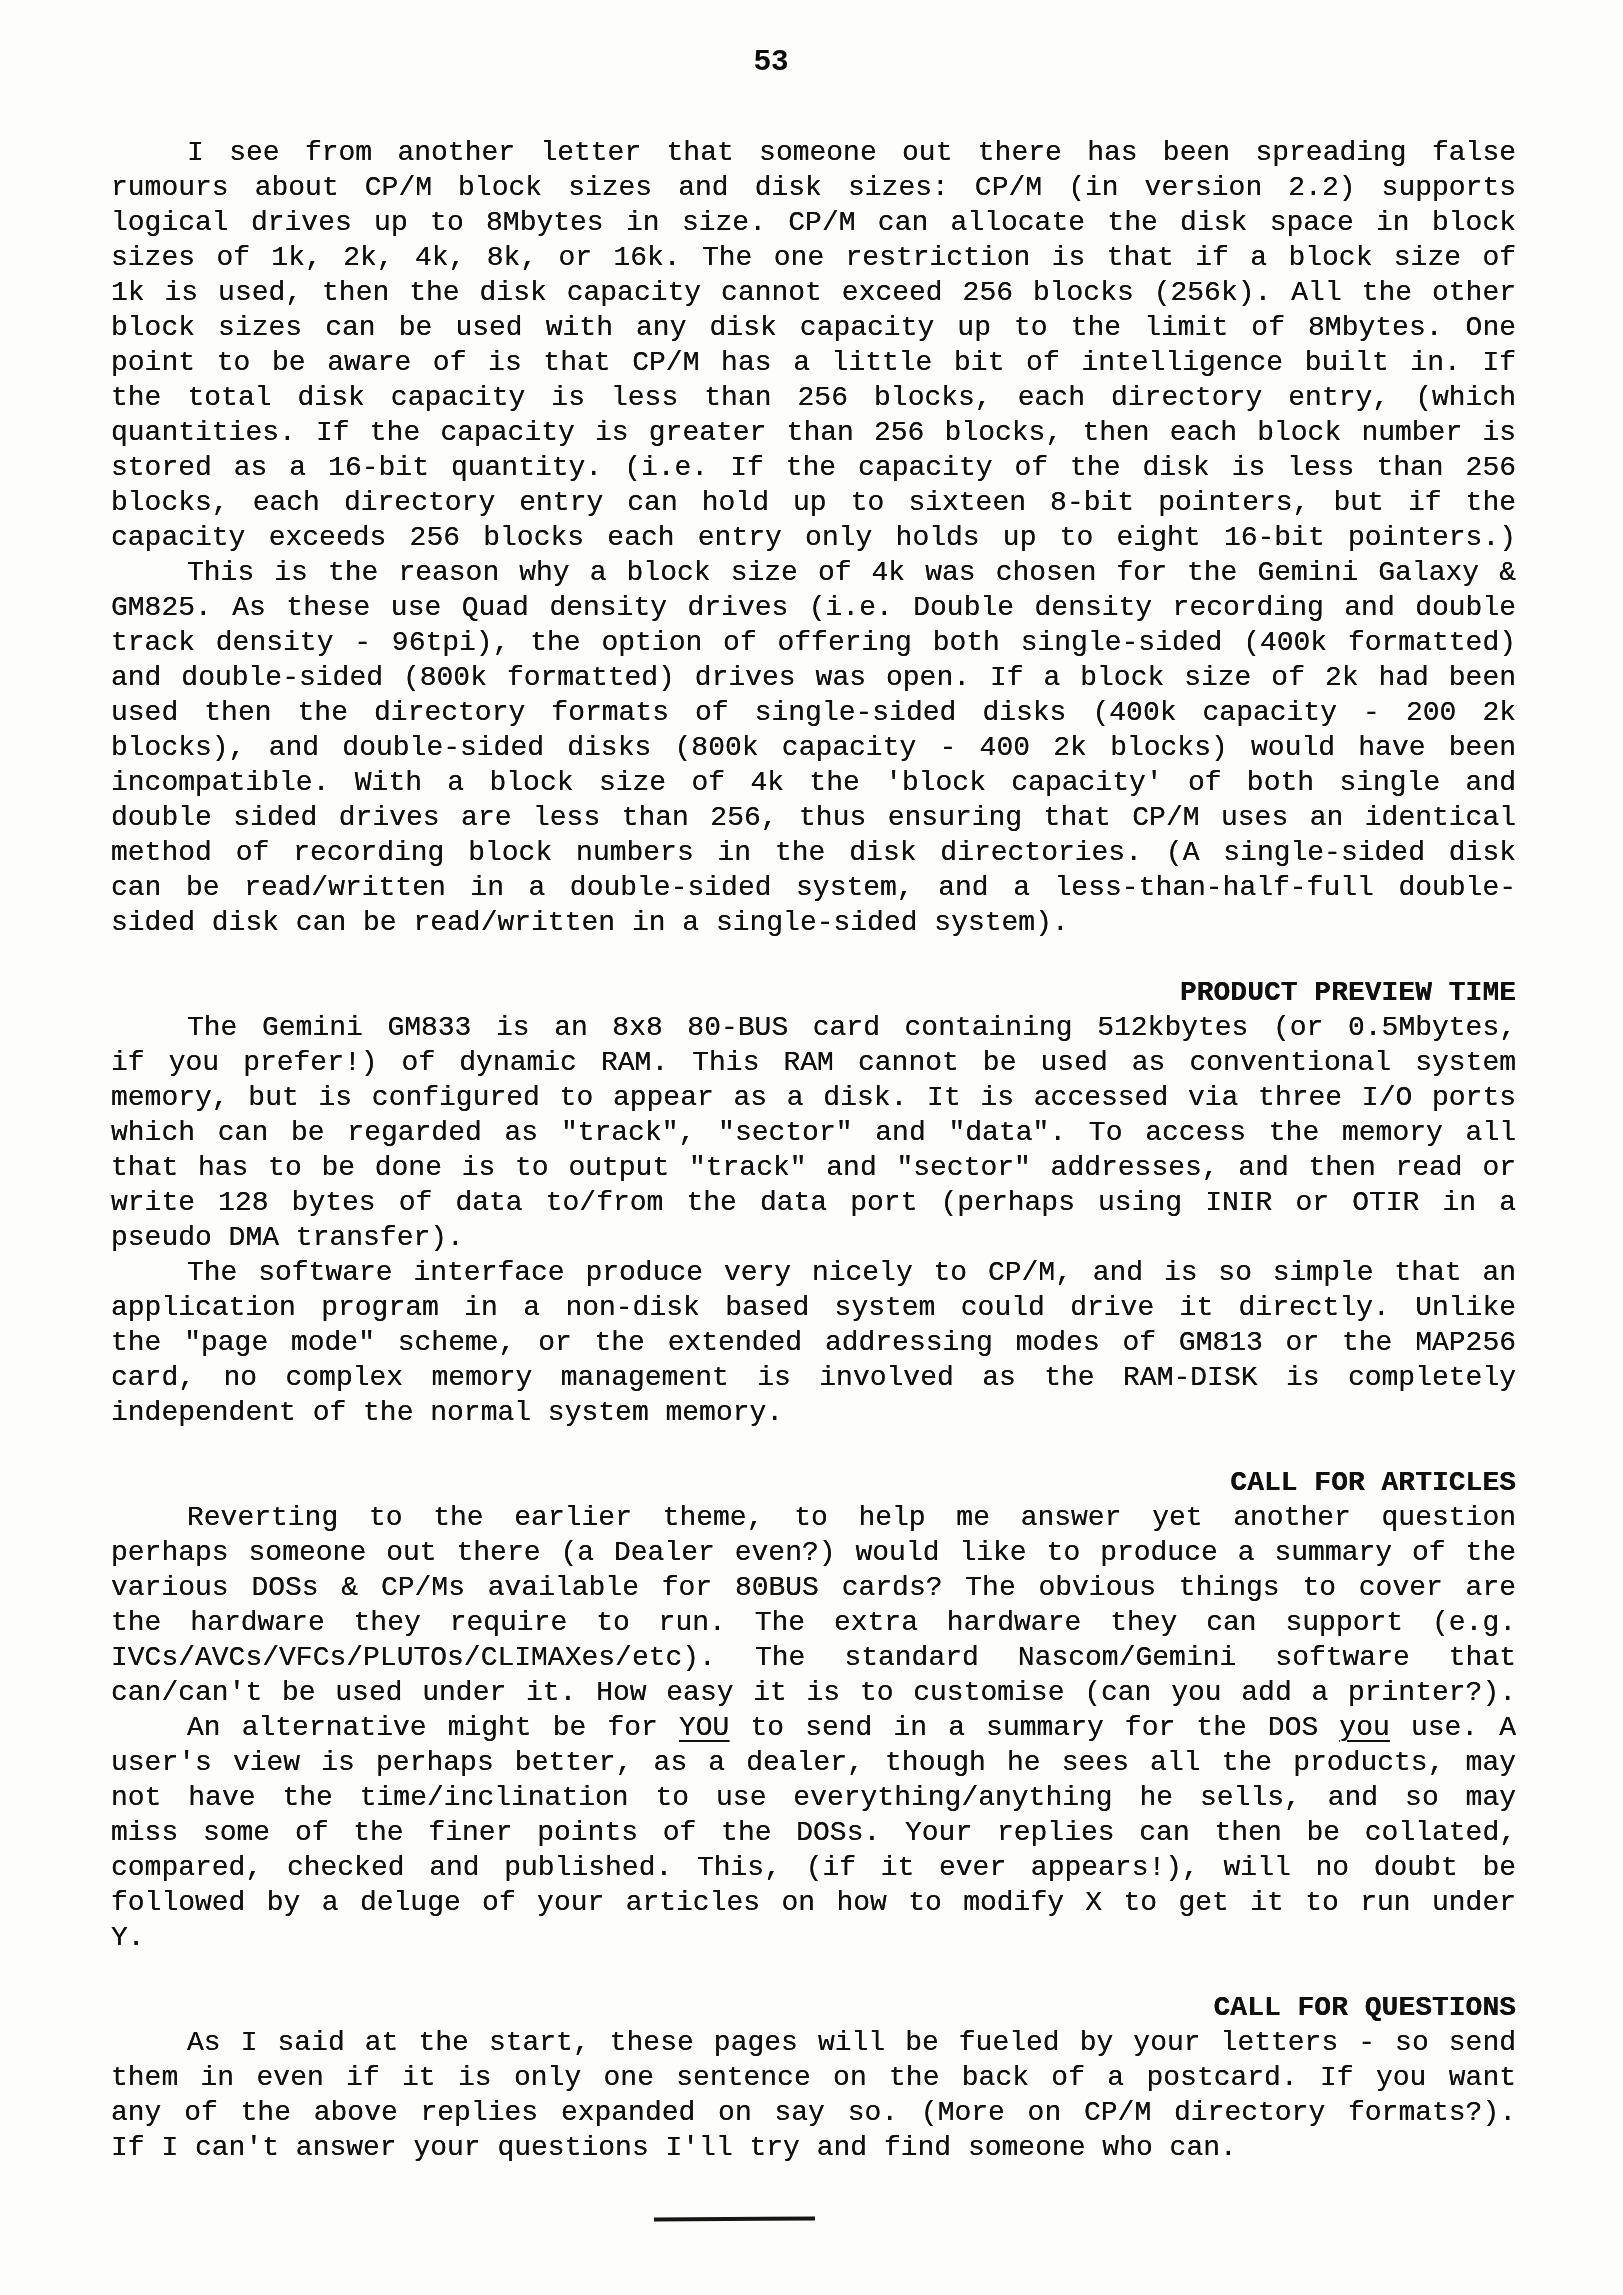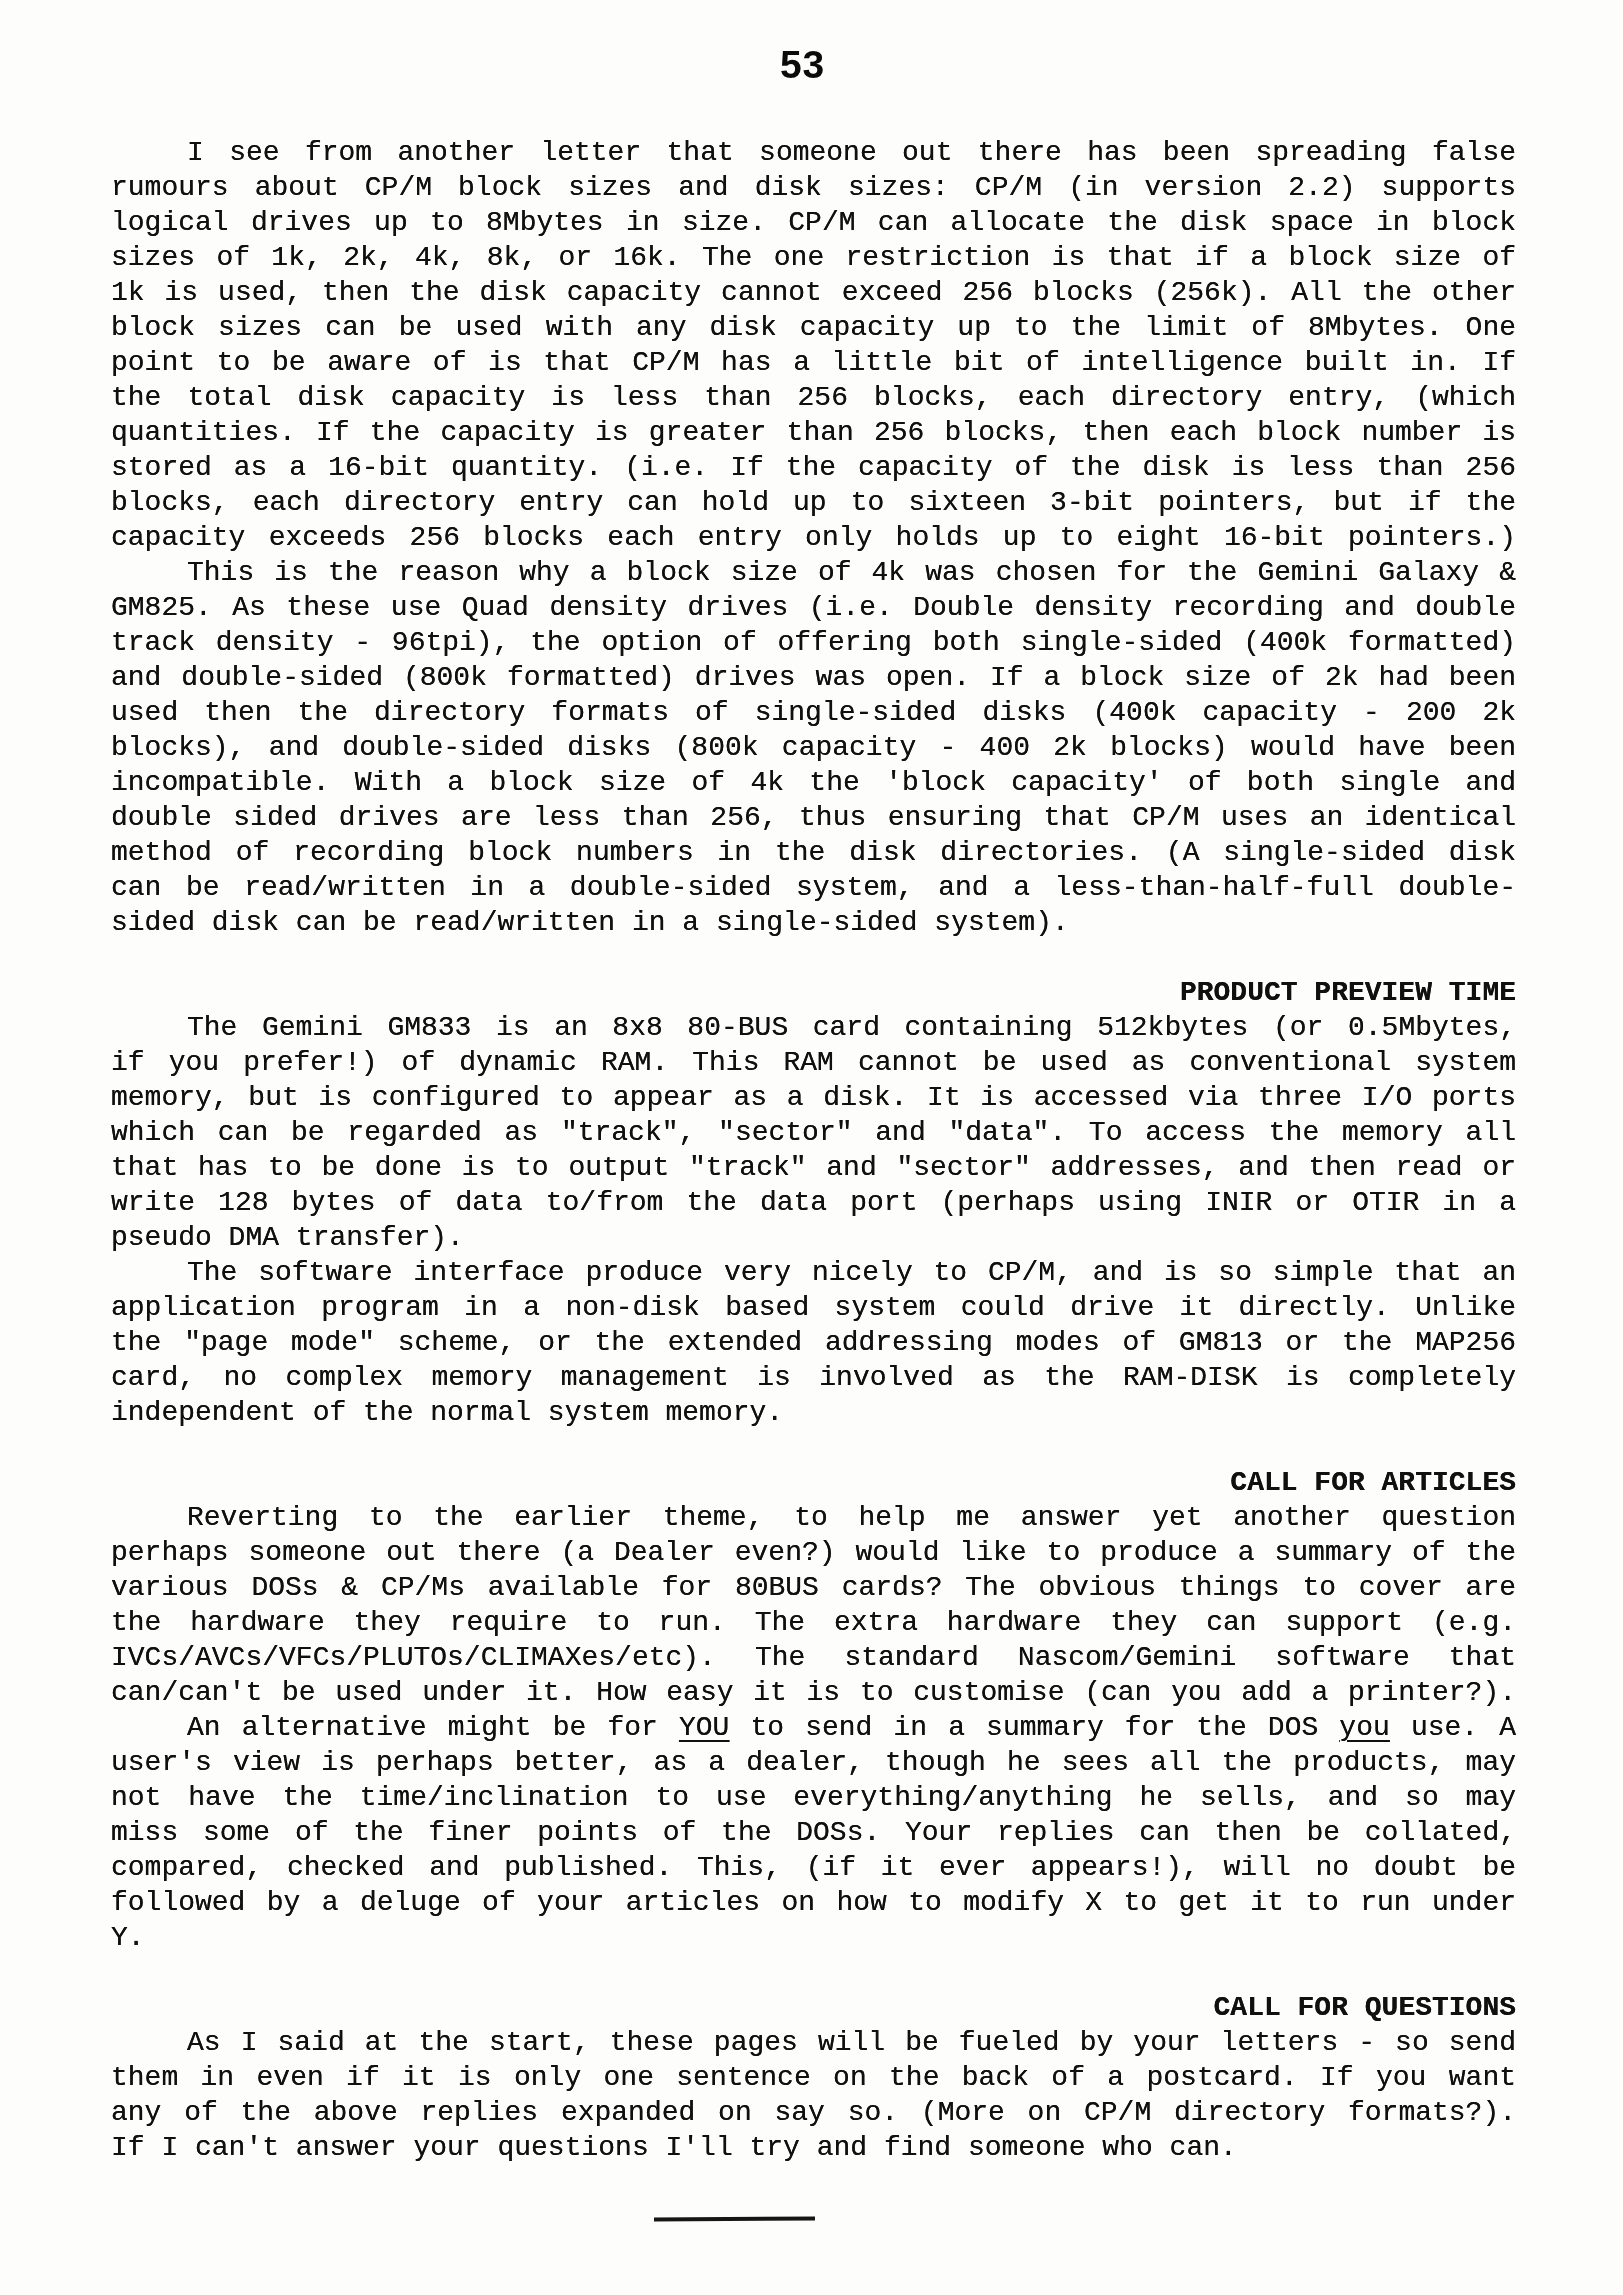--- a/index.html
+++ b/index.html
@@ -6,24 +6,24 @@
   body {
     width: 1624px; height: 2295px;
     background: #fdfdfc;
     position: relative;
     font-family: "Liberation Mono", monospace;
     color: #101010;
     overflow: hidden;
   }
   .page-number {
     position: absolute;
-    left: 780px; top: 43px;
+    left: 754px; top: 43px;
     font-family: "Liberation Sans", sans-serif;
     font-weight: bold;
-    font-size: 39px;
+    font-size: 30px;
     letter-spacing: 0.7px;
     color: #0b0b0b;
   }
   .doc {
     position: absolute;
     left: 111px; top: 135px;
     width: 1405px;
     font-size: 28px;
     line-height: 35px;
     text-shadow: 0 0 0.5px rgba(0,0,0,0.85);
@@ -55,21 +55,21 @@
     <div class="line ind jus">I see from another letter that someone out there has been spreading false</div>
     <div class="line jus">rumours about CP/M block sizes and disk sizes: CP/M (in version 2.2) supports</div>
     <div class="line jus">logical drives up to 8Mbytes in size. CP/M can allocate the disk space in block</div>
     <div class="line jus">sizes of 1k, 2k, 4k, 8k, or 16k. The one restriction is that if a block size of</div>
     <div class="line jus">1k is used, then the disk capacity cannot exceed 256 blocks (256k). All the other</div>
     <div class="line jus">block sizes can be used with any disk capacity up to the limit of 8Mbytes. One</div>
     <div class="line jus">point to be aware of is that CP/M has a little bit of intelligence built in. If</div>
     <div class="line jus">the total disk capacity is less than 256 blocks, each directory entry, (which</div>
     <div class="line jus">quantities. If the capacity is greater than 256 blocks, then each block number is</div>
     <div class="line jus">stored as a 16-bit quantity. (i.e. If the capacity of the disk is less than 256</div>
-    <div class="line jus">blocks, each directory entry can hold up to sixteen 3-bit pointers, but if the</div>
+    <div class="line jus">blocks, each directory entry can hold up to sixteen 8-bit pointers, but if the</div>
     <div class="line jus">capacity exceeds 256 blocks each entry only holds up to eight 16-bit pointers.)</div>
     <div class="line ind jus">This is the reason why a block size of 4k was chosen for the Gemini Galaxy &amp;</div>
     <div class="line jus">GM825. As these use Quad density drives (i.e. Double density recording and double</div>
     <div class="line jus">track density - 96tpi), the option of offering both single-sided (400k formatted)</div>
     <div class="line jus">and double-sided (800k formatted) drives was open. If a block size of 2k had been</div>
     <div class="line jus">used then the directory formats of single-sided disks (400k capacity - 200 2k</div>
     <div class="line jus">blocks), and double-sided disks (800k capacity - 400 2k blocks) would have been</div>
     <div class="line jus">incompatible. With a block size of 4k the 'block capacity' of both single and</div>
     <div class="line jus">double sided drives are less than 256, thus ensuring that CP/M uses an identical</div>
     <div class="line jus">method of recording block numbers in the disk directories. (A single-sided disk</div>

